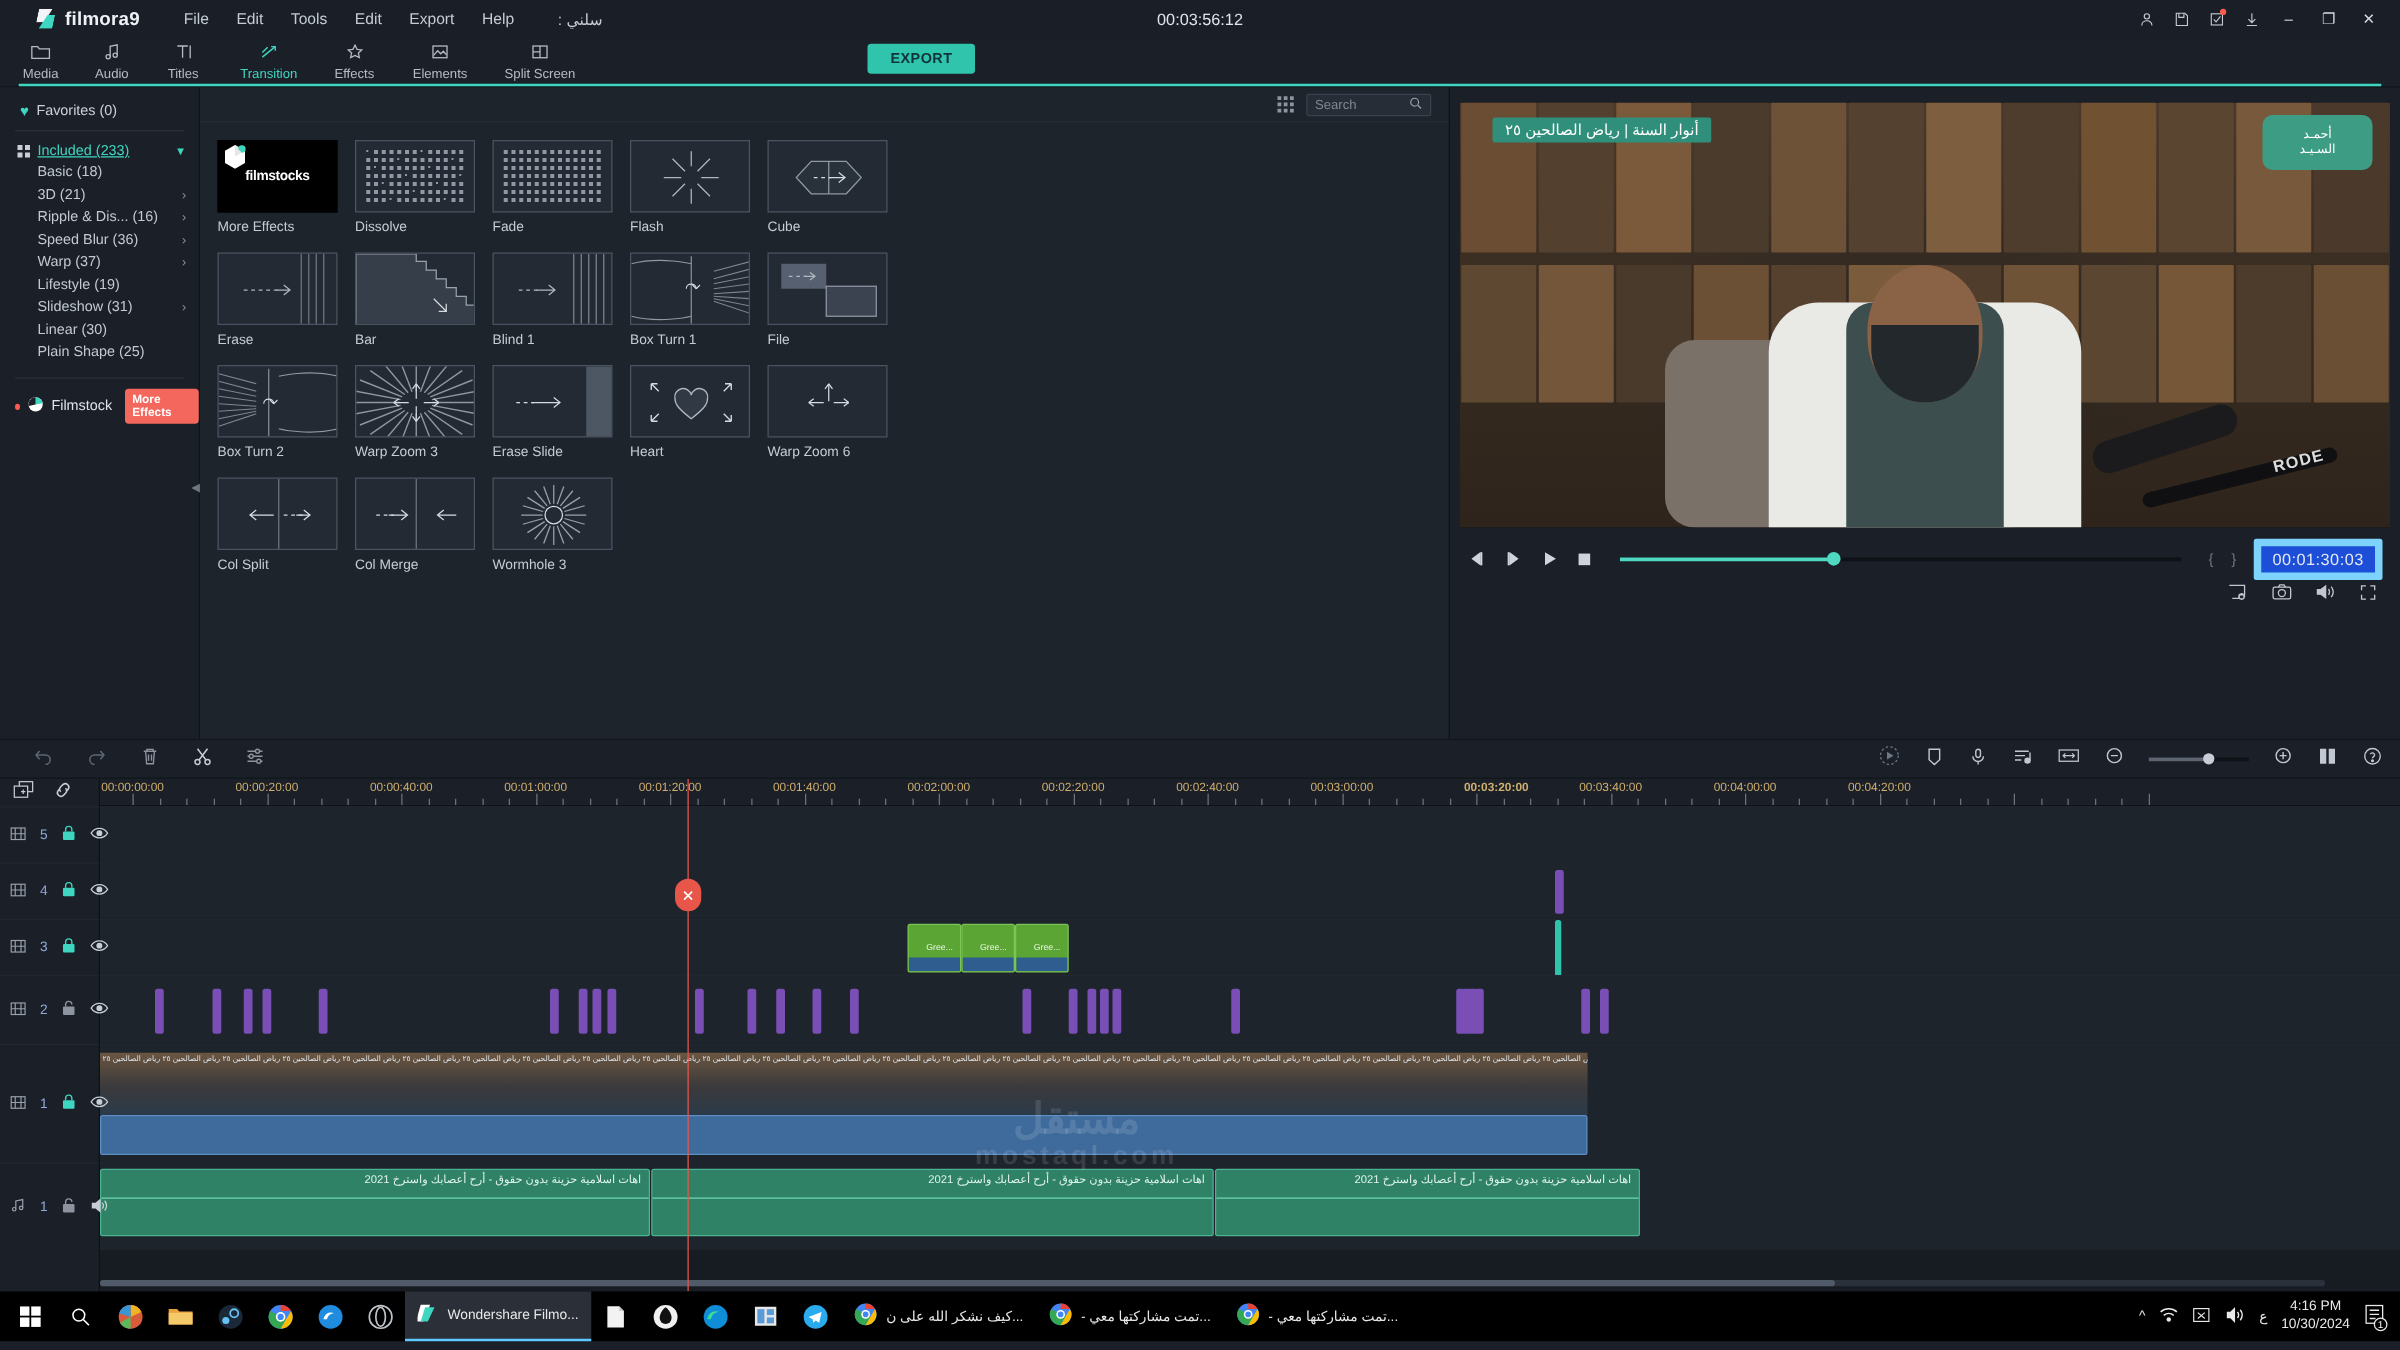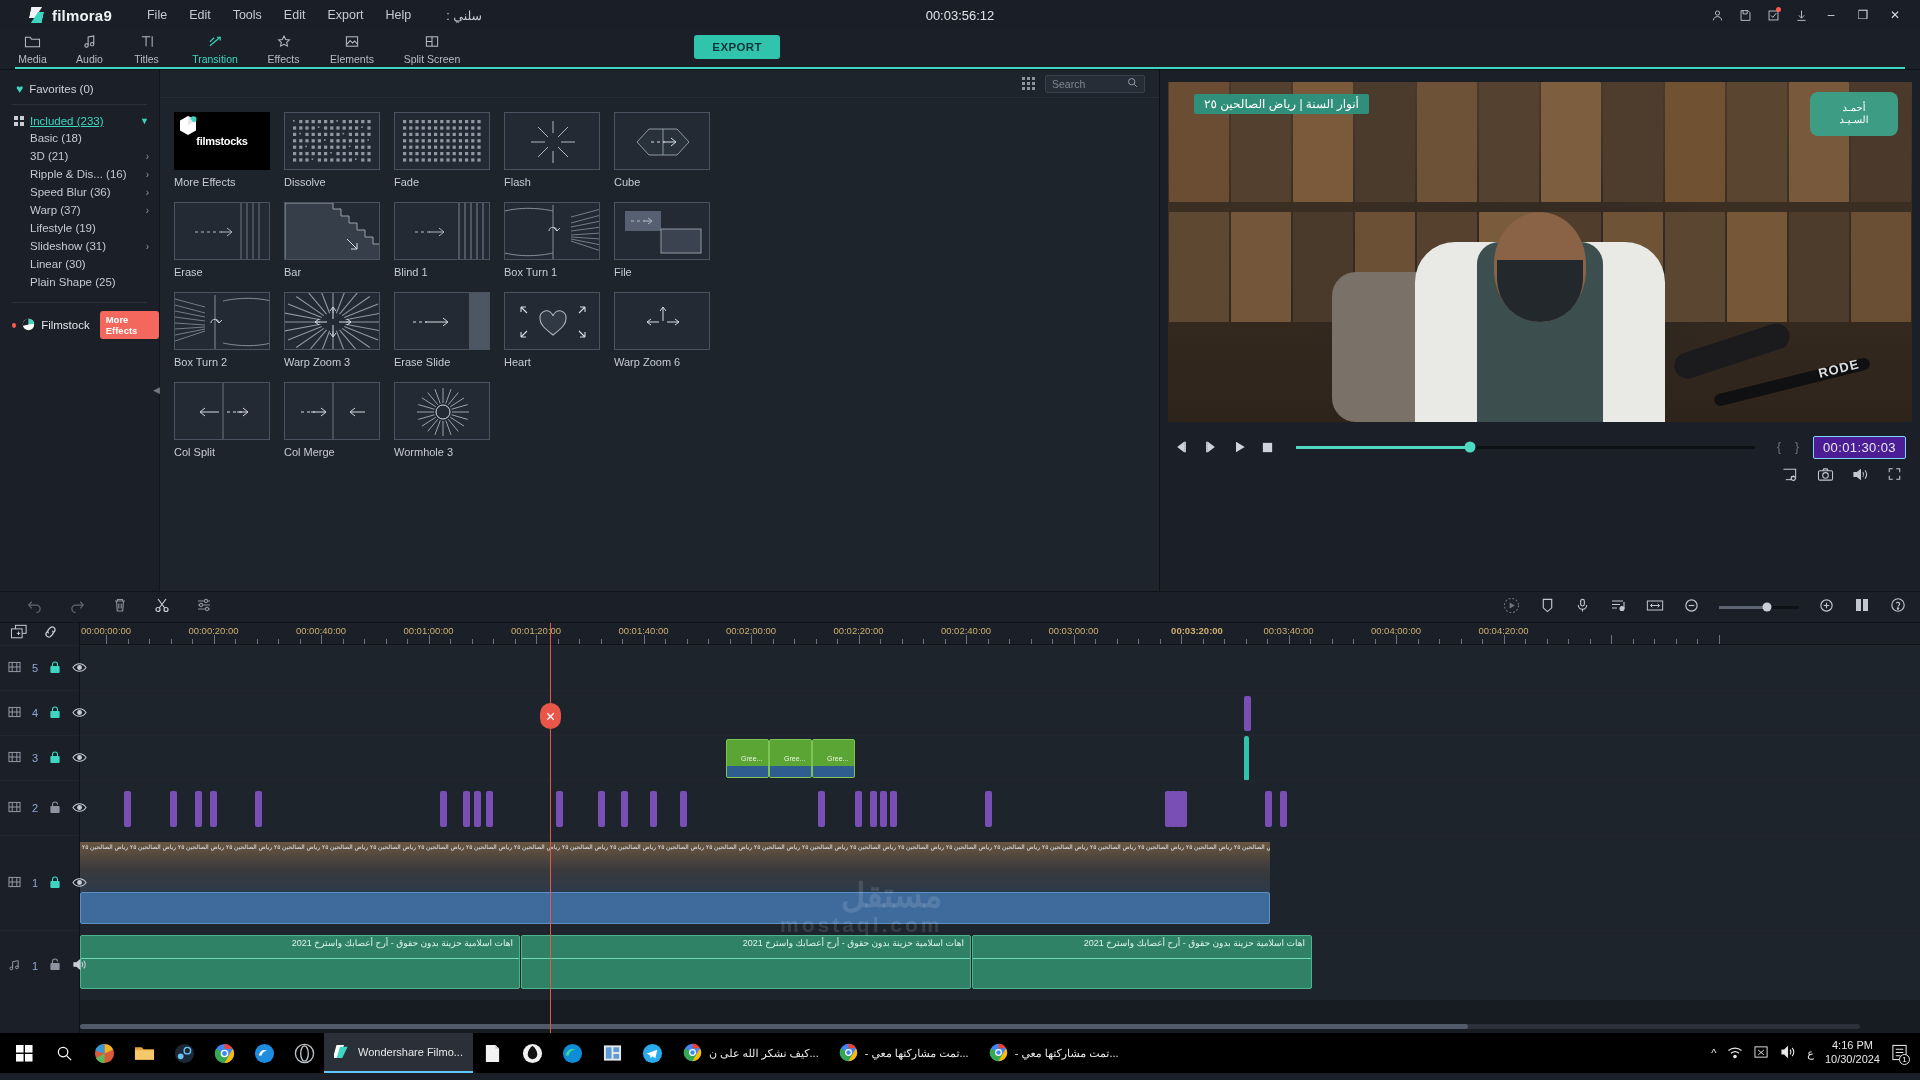--- a/index.html
+++ b/index.html
@@ -121,21 +121,21 @@
   .logo-badge { position:absolute; right:14px; top:10px; width:88px; height:44px; background:#3d9c84;
      border-radius:8px; color:#fff; font-size:10px; display:flex; flex-direction:column;
      align-items:center; justify-content:center; direction:rtl; line-height:1.2;}
   .ctrls { height:30px; display:flex; align-items:center; gap:14px; padding:0 14px; margin-top:10px;}
   .cbtn { color:#cfd4dc; font-size:12px; display:flex; align-items:center; }
   .pbar { flex:1; height:3px; background:#0e1116; position:relative; margin:0 8px; }
   .pfill { position:absolute; left:0; top:0; bottom:0; width:38%; background:#4fd8c2; }
   .phandle { position:absolute; left:38%; top:50%; transform:translate(-50%,-50%);
       width:11px;height:11px;border-radius:50%;background:#4fd8c2; }
   .brace { color:#70777f; font-size:12px; }
-  .tcode { background:#4c1d95; border:1px solid #7dd3fc; color:#e6eaf0; font-size:13px;
+  .tcode { background:#1d4ed8; border:6px solid #7dd3fc; color:#e6eaf0; font-size:13px;
       padding:3px 9px; border-radius:2px; letter-spacing:.4px; }
   .ctrls2 { height:28px; display:flex; align-items:center; justify-content:flex-end; gap:18px;
       padding:0 18px; color:#c2c8d1; }
 
   
   .ttoolbar { height:32px; background:#1b2028; display:flex; align-items:center;
       border-top:1px solid #11151b; border-bottom:1px solid #11151b; padding:0 14px; }
   .tt-left { display:flex; align-items:center; gap:26px; padding-left:12px; }
   .tt-right { margin-left:auto; display:flex; align-items:center; gap:20px; }
   .zoomslider { width:80px; height:3px; background:#0e1116; position:relative; }
@@ -166,21 +166,21 @@
   .purp { background:#7a4fb5; }
   .filmstrip { position:absolute; left:0;right:0;top:0; height:50px; display:flex; overflow:hidden;}
   .fsitem { width:48px; height:50px; flex:0 0 48px; position:relative; overflow:hidden;
       background:linear-gradient(180deg,#6b5640 0%,#3b3a3c 55%,#2b3a4a 100%); }
   .fslabel { position:absolute; top:1px; left:2px; font-size:6px; color:#dfe6ef; direction:rtl;
       white-space:nowrap; }
   .scroll-h { position:absolute; left:80px; right:60px; bottom:4px; height:5px; background:#2a313b;
       border-radius:3px; }
   .scroll-h i { display:block; height:5px; width:78%; background:#515a68; border-radius:3px; }
   .watermark { position:absolute; left:700px; top:255px; color:rgba(255,255,255,.12);
-      font-size:34px; font-weight:bold; direction:rtl; line-height:1.05; z-index:2;}
+      font-size:34px; font-weight:bold; direction:rtl; text-align:center; line-height:1.05; z-index:2;}
   .watermark small { display:block; font-size:21px; letter-spacing:3px; }
 
   
   .taskbar { height:40px; background:#000; display:flex; align-items:center; padding:0 4px; }
   .tk { width:40px; height:40px; display:flex; align-items:center; justify-content:center; }
   .tkapp { height:40px; display:flex; align-items:center; gap:7px; padding:0 10px; font-size:11px;
       color:#e8e8e8; max-width:190px; }
   .tkapp.active { background:#2a2f38; border-bottom:2px solid #60c8ff; }
   .tkapp .t { overflow:hidden; white-space:nowrap; text-overflow:ellipsis; }
   .tk-right { margin-left:auto; display:flex; align-items:center; gap:11px; padding-right:8px;

